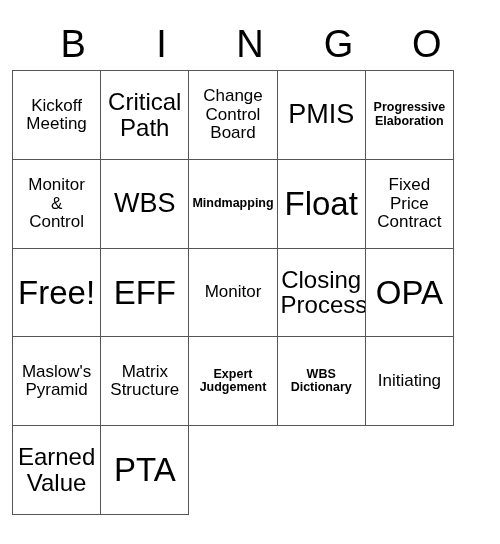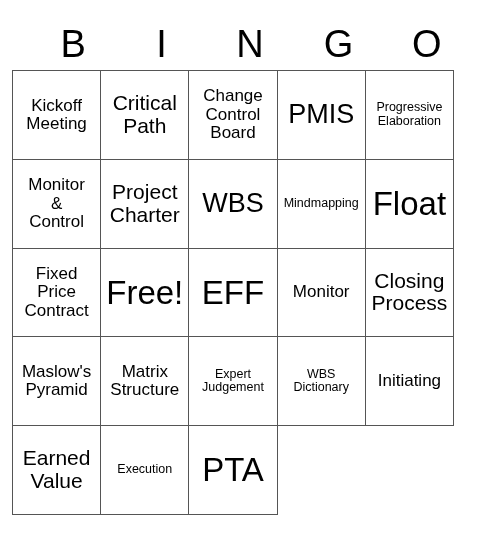--- a/index.html
+++ b/index.html
@@ -78,23 +78,23 @@
     width: 100%;
     line-height: 1.08;
     color: #000000;
     white-space: pre-line;
     font-family: "Liberation Sans", sans-serif;
   }
 
   
   .sz-xl .cell-text { font-size: 33px; }
   .sz-lg .cell-text { font-size: 27px; text-align: center; }
-  .sz-md .cell-text { font-size: 21px; }
+  .sz-md .cell-text { font-size: 24px; }
   .sz-sm .cell-text { font-size: 17px; }
-  .sz-xs .cell-text { font-size: 12.5px; }
+  .sz-xs .cell-text { font-size: 12.5px; font-weight: bold; }
 </style>
 </head>
 <body>
 
 <div id="card">
 
   <div id="header-row">
     <div class="header-letter">B</div>
     <div class="header-letter">I</div>
     <div class="header-letter">N</div>
@@ -121,24 +121,20 @@
       </div>
       <div class="cell sz-xs">
         <span class="cell-text">Progressive
 Elaboration</span>
       </div>
       <div class="cell sz-sm">
         <span class="cell-text">Monitor
 &amp;
 Control</span>
       </div>
-      <div class="cell sz-md">
-        <span class="cell-text">Project
-Charter</span>
-      </div>
       <div class="cell sz-lg">
         <span class="cell-text">WBS</span>
       </div>
       <div class="cell sz-xs">
         <span class="cell-text">Mindmapping</span>
       </div>
       <div class="cell sz-xl">
         <span class="cell-text">Float</span>
       </div>
       <div class="cell sz-sm">
@@ -152,20 +148,23 @@
       <div class="cell sz-xl">
         <span class="cell-text">EFF</span>
       </div>
       <div class="cell sz-sm">
         <span class="cell-text">Monitor</span>
       </div>
       <div class="cell sz-md">
         <span class="cell-text">Closing
 Process</span>
       </div>
+      <div class="cell sz-xl">
+        <span class="cell-text">OPA</span>
+      </div>
       <div class="cell sz-sm">
         <span class="cell-text">Maslow's
 Pyramid</span>
       </div>
       <div class="cell sz-sm">
         <span class="cell-text">Matrix
 Structure</span>
       </div>
       <div class="cell sz-xs">
         <span class="cell-text">Expert
@@ -175,21 +174,18 @@
         <span class="cell-text">WBS
 Dictionary</span>
       </div>
       <div class="cell sz-sm">
         <span class="cell-text">Initiating</span>
       </div>
       <div class="cell sz-md">
         <span class="cell-text">Earned
 Value</span>
       </div>
-      <div class="cell sz-xs">
-        <span class="cell-text">Execution</span>
-      </div>
       <div class="cell sz-xl">
         <span class="cell-text">PTA</span>
       </div>
     </div>
 
 </div>
 
 </body></html>

